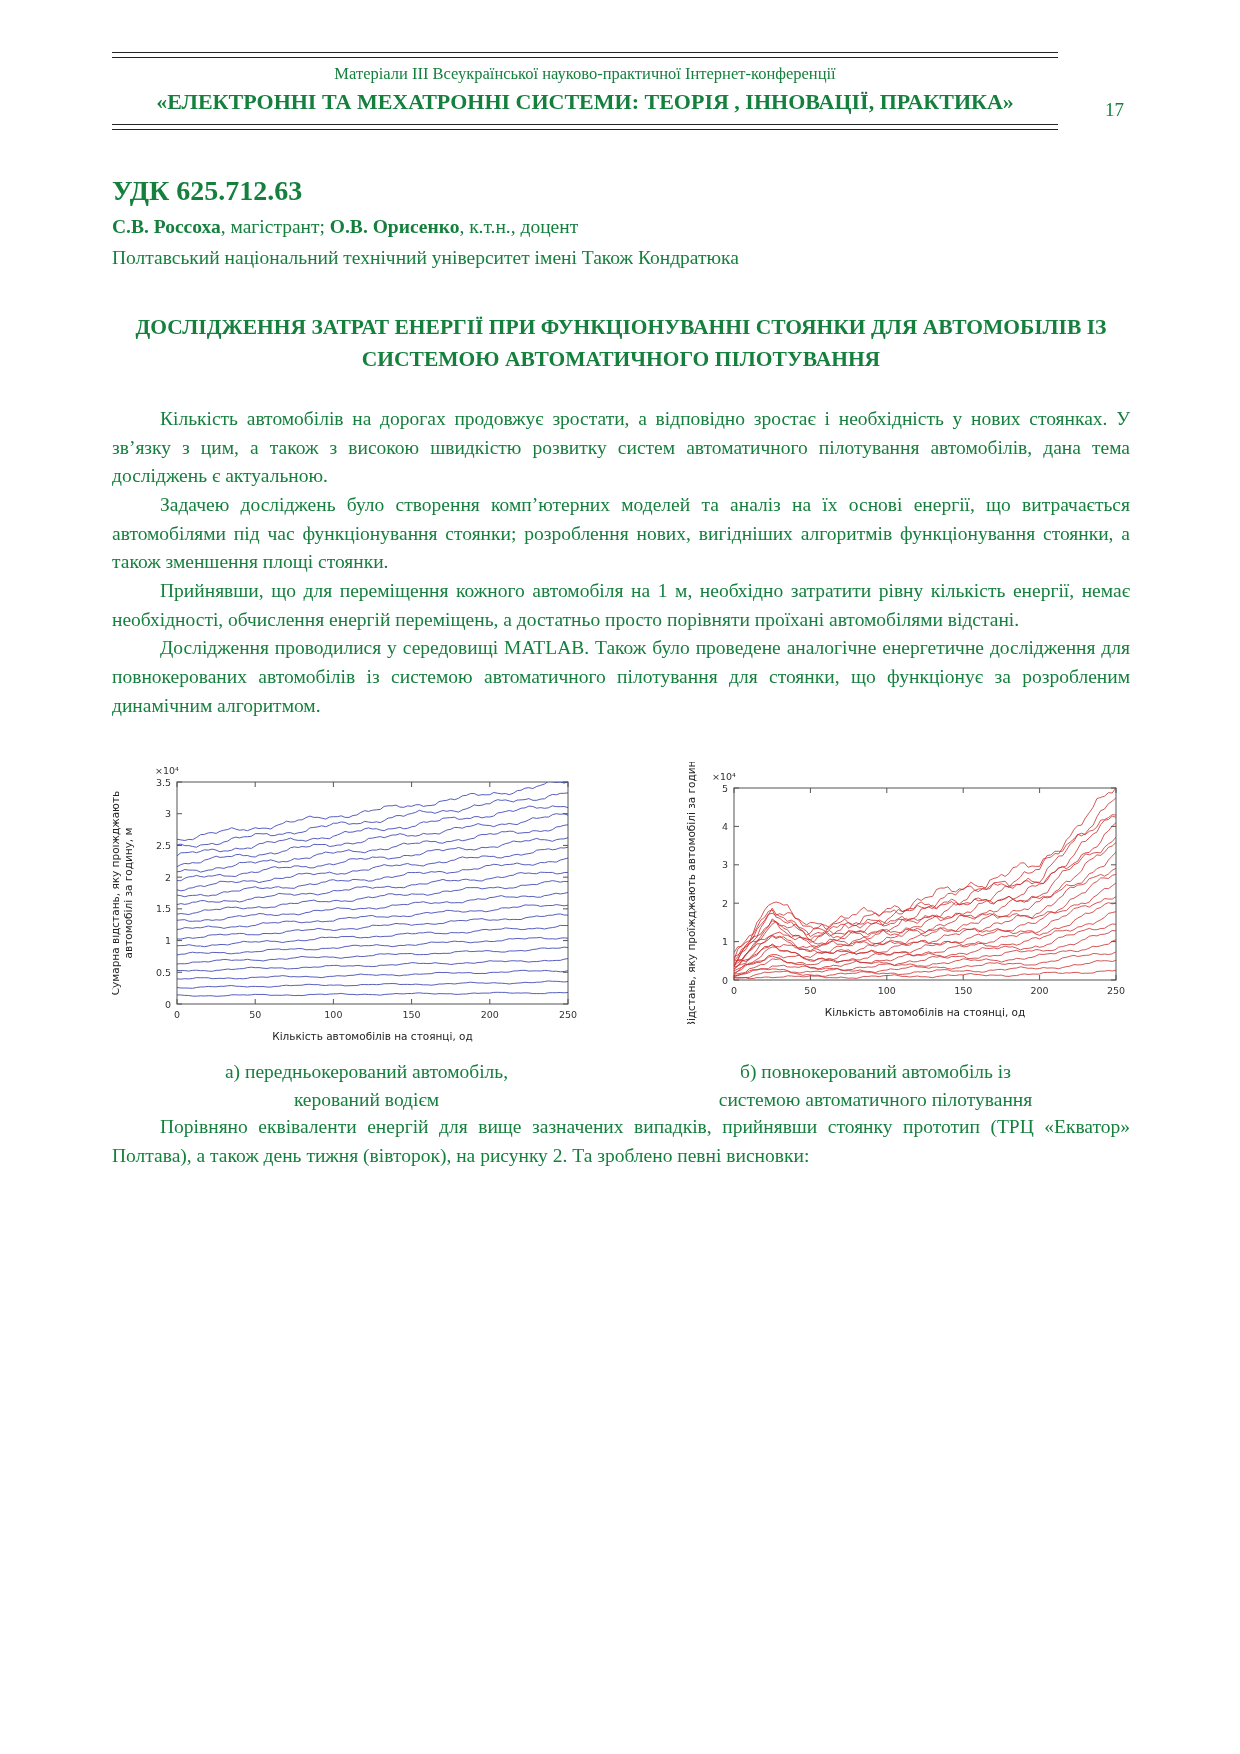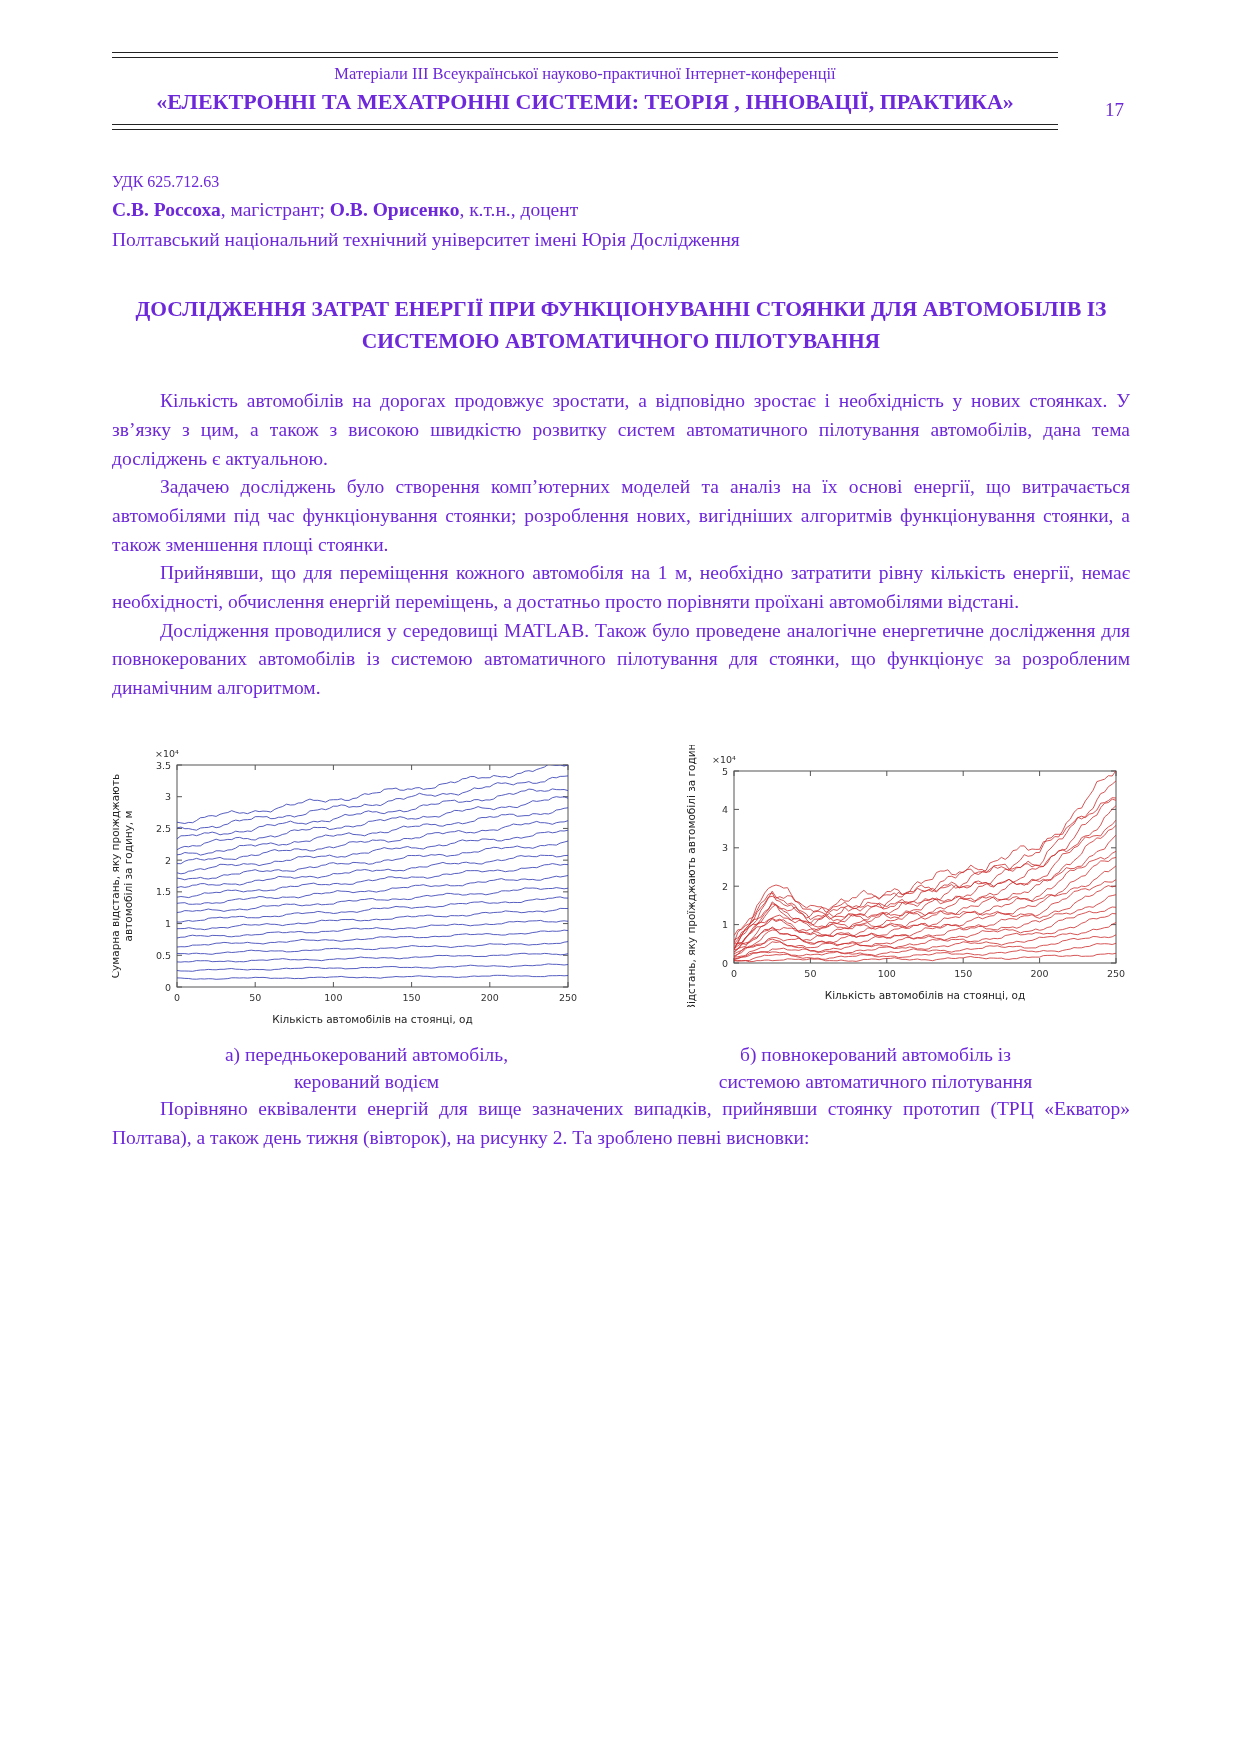--- a/index.html
+++ b/index.html
@@ -4,35 +4,35 @@
 <style>
   html,body{margin:0;padding:0;background:#9a9a9a;}
   .page{
     position:relative;
     width:1240px;height:1754px;
     margin:0 auto;
     background:#ffffff;
     box-sizing:border-box;
     padding:52px 110px 60px 112px;
     font-family:"Liberation Serif",serif;
-    color:#6d28d9;
+    color:#15803d;
     font-size:19.5px;
     line-height:1.47;
   }
   
   .header{position:relative;padding-right:72px;margin-bottom:34px;}
   .rule-double{height:4px;border-top:1.6px solid #232323;border-bottom:1.6px solid #232323;}
   .header-text{text-align:center;padding:5px 30px 6px;}
   .hdr-line1{font-size:16.5px;line-height:1.35;}
   .hdr-line2{font-size:22px;font-weight:bold;line-height:1.4;margin-top:2px;}
   .page-number{position:absolute;right:6px;top:44px;font-size:19px;}
   
   .meta{margin-top:40px;}
   .meta > div{margin:2px 0;}
-  .udc{font-weight:normal;font-size:16px;}
+  .udc{font-weight:bold;font-size:28px;}
   .bi{font-weight:bold;}
   .i{}
   
   .title{
     font-size:21.5px;font-weight:bold;text-align:center;
     margin:38px 18px 30px;line-height:1.5;
   }
   
   p.body-par{margin:0;text-indent:48px;text-align:justify;}
   
@@ -58,21 +58,21 @@
     </div>
     <div class="rule-double"></div>
     <div class="page-number">17</div>
   </div>
 
   <div class="meta">
     <div class="udc">УДК 625.712.63</div>
     <div>
       <span class="bi">С.В. Россоха</span><span class="i">, магістрант; </span><span class="bi">О.В. Орисенко</span><span class="i">, к.т.н., доцент</span>
     </div>
-    <div class="i">Полтавський національний технічний університет імені Юрія Дослідження</div>
+    <div class="i">Полтавський національний технічний університет імені Також Кондратюка</div>
   </div>
 
   <h1 class="title">ДОСЛІДЖЕННЯ ЗАТРАТ ЕНЕРГІЇ ПРИ ФУНКЦІОНУВАННІ СТОЯНКИ ДЛЯ АВТОМОБІЛІВ ІЗ СИСТЕМОЮ АВТОМАТИЧНОГО ПІЛОТУВАННЯ</h1>
 
   <p class="body-par">Кількість автомобілів на дорогах продовжує зростати, а відповідно зростає і необхідність у нових стоянках. У зв’язку з цим, а також з високою швидкістю розвитку систем автоматичного пілотування автомобілів, дана тема досліджень є актуальною.</p>
   <p class="body-par">Задачею досліджень було створення  комп’ютерних моделей та аналіз на їх основі енергії, що витрачається автомобілями під час функціонування стоянки; розроблення нових, вигідніших алгоритмів функціонування стоянки, а також зменшення площі стоянки.</p>
   <p class="body-par">Прийнявши, що для переміщення кожного автомобіля на 1 м, необхідно затратити рівну кількість енергії, немає необхідності, обчислення енергій переміщень, а достатньо просто порівняти проїхані автомобілями відстані.</p>
   <p class="body-par">Дослідження проводилися у середовищі MATLAB. Також було проведене аналогічне енергетичне дослідження для повнокерованих автомобілів із системою автоматичного пілотування для стоянки, що функціонує за розробленим динамічним алгоритмом.</p>
 
   <div class="figure-row">

